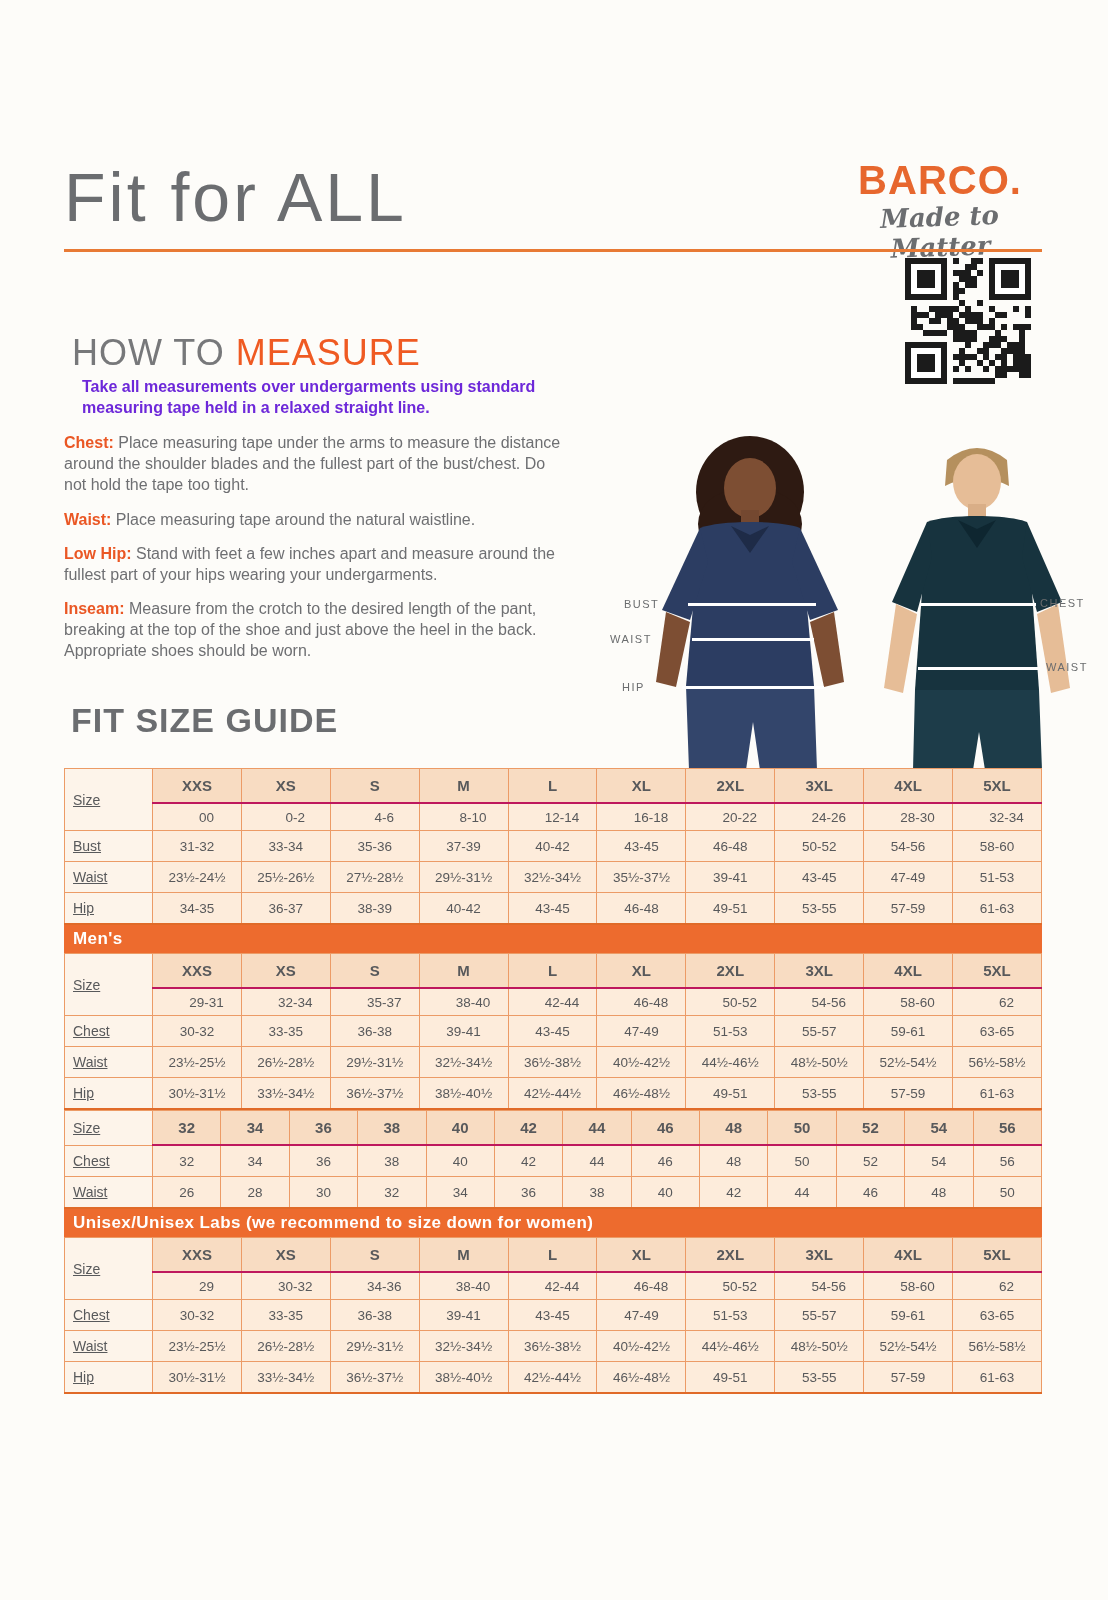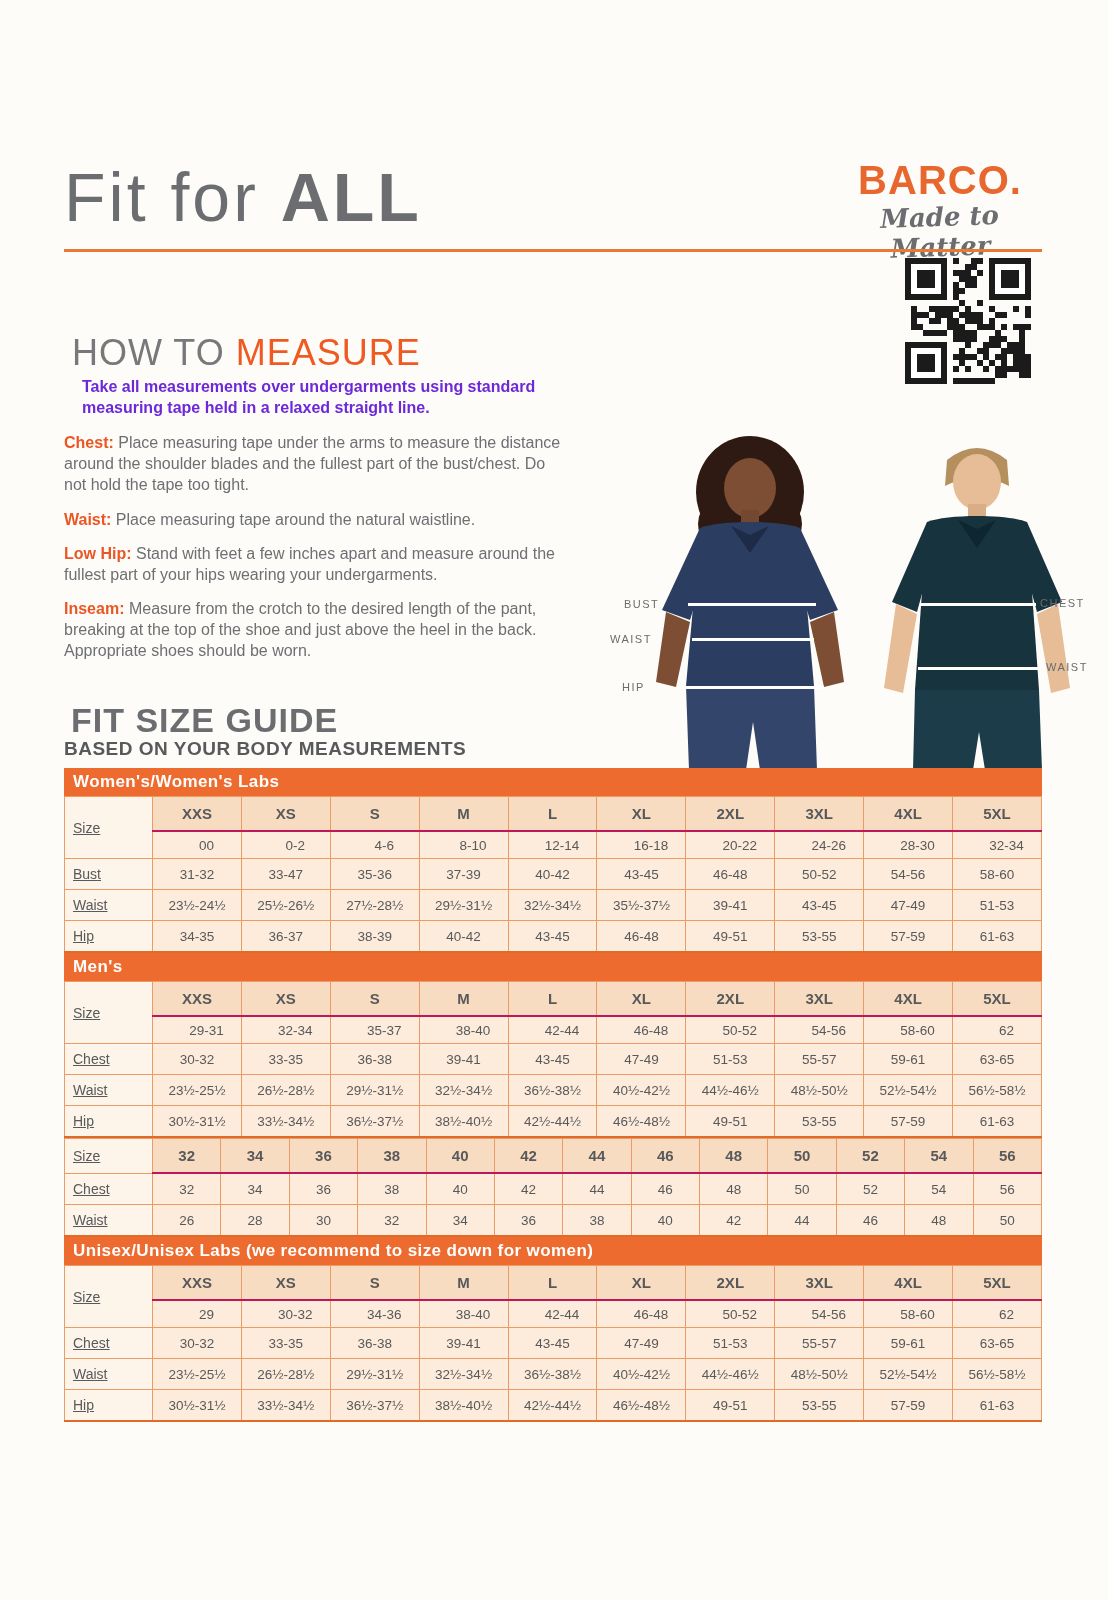--- a/index.html
+++ b/index.html
@@ -1,21 +1,21 @@
 <!DOCTYPE html>
 <html><head>
 <meta charset="utf-8">
 <style>
   html,body{margin:0;padding:0;background:#e9e9e9;}
   .page{position:relative;width:1108px;height:1600px;background:#fdfcf9;margin:0 auto;
         font-family:"Liberation Sans",sans-serif;overflow:hidden;}
 
   
   .title{position:absolute;left:64px;top:158px;font-size:68px;color:#6b6d70;letter-spacing:3px;}
-  .title .bold{font-weight:bold;}
+  .title .bold{font-weight:normal;}
   .brand{position:absolute;left:838px;top:160px;width:204px;text-align:center;}
   .brand-name{font-size:40px;font-weight:bold;color:#e7672e;letter-spacing:1px;line-height:1;}
   .brand-tag{font-size:26px;font-weight:bold;font-style:italic;color:#6b6d70;
              font-family:"DejaVu Serif",serif;transform:rotate(-2deg);margin-top:2px;}
   .rule{position:absolute;left:64px;top:249px;width:978px;height:3px;background:#e87a35;}
   .qr{position:absolute;left:905px;top:258px;width:126px;height:126px;}
 
   
   .how{position:absolute;left:64px;top:324px;font-size:36px;font-weight:normal;color:#77787a;
        letter-spacing:1px;margin:8px;}
@@ -255,24 +255,22 @@
       <rect x="318" y="237" width="122" height="3" fill="#ffffff"></rect>
     </svg>
     <span class="mlabel lbl-bust">BUST</span>
     <span class="mlabel lbl-waist-w">WAIST</span>
     <span class="mlabel lbl-hip">HIP</span>
     <span class="mlabel lbl-chest">CHEST</span>
     <span class="mlabel lbl-waist-m">WAIST</span>
   </div>
 
   <h2 class="fsg">FIT SIZE GUIDE</h2>
-  <div class="fsg-sub">BASED ON YOUR BODY MEASUREMENTS</div>
 
   <div id="tables">
-      <div class="band">Women's/Women's Labs</div>
       <table class="sizes">
         <colgroup>
           <col style="width: 88px;">
           <col>
           <col>
           <col>
           <col>
           <col>
           <col>
           <col>
@@ -302,21 +300,21 @@
             <td class="val">12-14</td>
             <td class="val">16-18</td>
             <td class="val">20-22</td>
             <td class="val">24-26</td>
             <td class="val">28-30</td>
             <td class="val">32-34</td>
           </tr>
           <tr>
             <td class="lab">Bust</td>
             <td class="val">31-32</td>
-            <td class="val">33-47</td>
+            <td class="val">33-34</td>
             <td class="val">35-36</td>
             <td class="val">37-39</td>
             <td class="val">40-42</td>
             <td class="val">43-45</td>
             <td class="val">46-48</td>
             <td class="val">50-52</td>
             <td class="val">54-56</td>
             <td class="val">58-60</td>
           </tr>
           <tr>

